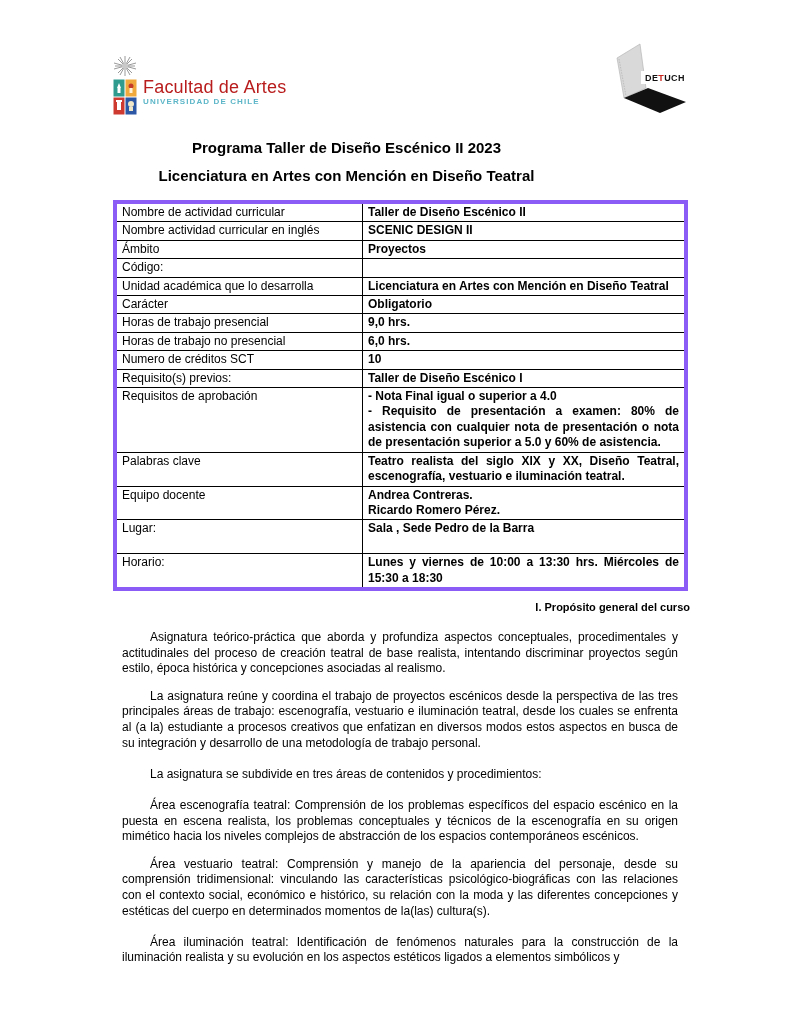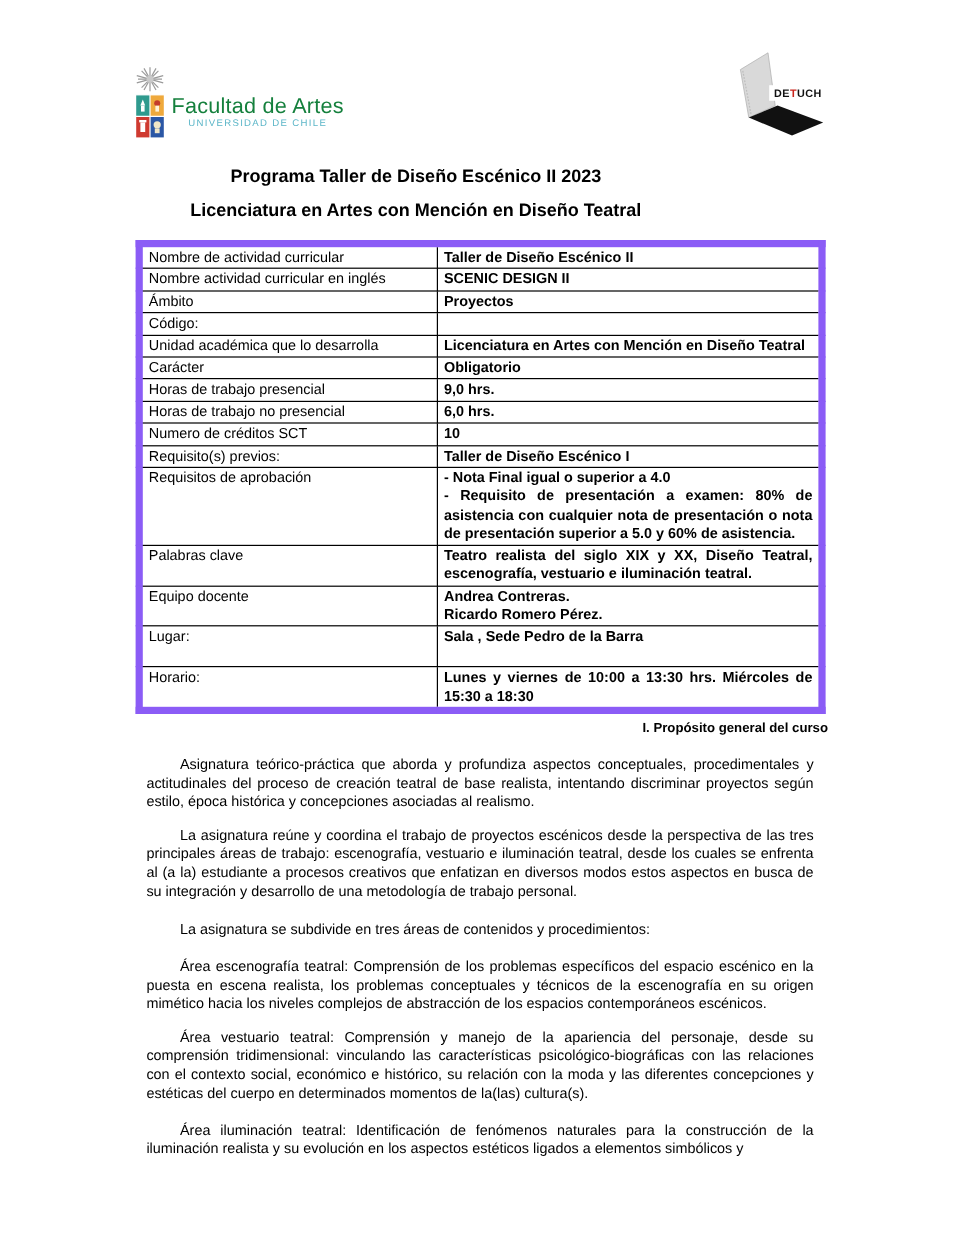--- a/index.html
+++ b/index.html
@@ -22,31 +22,30 @@
     left: 112px;
     top: 55px;
     display: flex;
     align-items: flex-end;
     gap: 5px;
   }
   .logo-left .wordmark { padding-bottom: 14px; }
   .fa-title {
     font-size: 18px;
     font-weight: 500;
-    color: #15803d;
+    color: #b91c1c;
     letter-spacing: 0.2px;
     line-height: 20px;
   }
   .fa-sub {
     font-size: 8px;
-    font-weight: normal;
+    font-weight: bold;
     color: #5cb6c8;
     letter-spacing: 1.1px;
     line-height: 10px;
-    text-align: center;
   }
   .logo-right {
     position: absolute;
     left: 608px;
     top: 40px;
     width: 80px;
     height: 75px;
   }
   .detuch-label-text {
     font-weight: bold;
@@ -73,21 +72,21 @@
     left: 113px;
     top: 200px;
     width: 575px;
     border-collapse: collapse;
     table-layout: fixed;
     font-size: 12px;
   }
   .info-table, .info-table td {
     border: 1px solid #000;
   }
-  .info-table { border: 6px solid #8b5cf6; }
+  .info-table { border: 4px solid #8b5cf6; }
   .info-table td {
     padding: 1px 5px 1px 5px;
     vertical-align: top;
     line-height: 15.4px;
   }
   .label-cell { width: 235px; }
   .value-cell .cell-line { text-align: justify; font-weight: bold; }
 
   
   .content {

